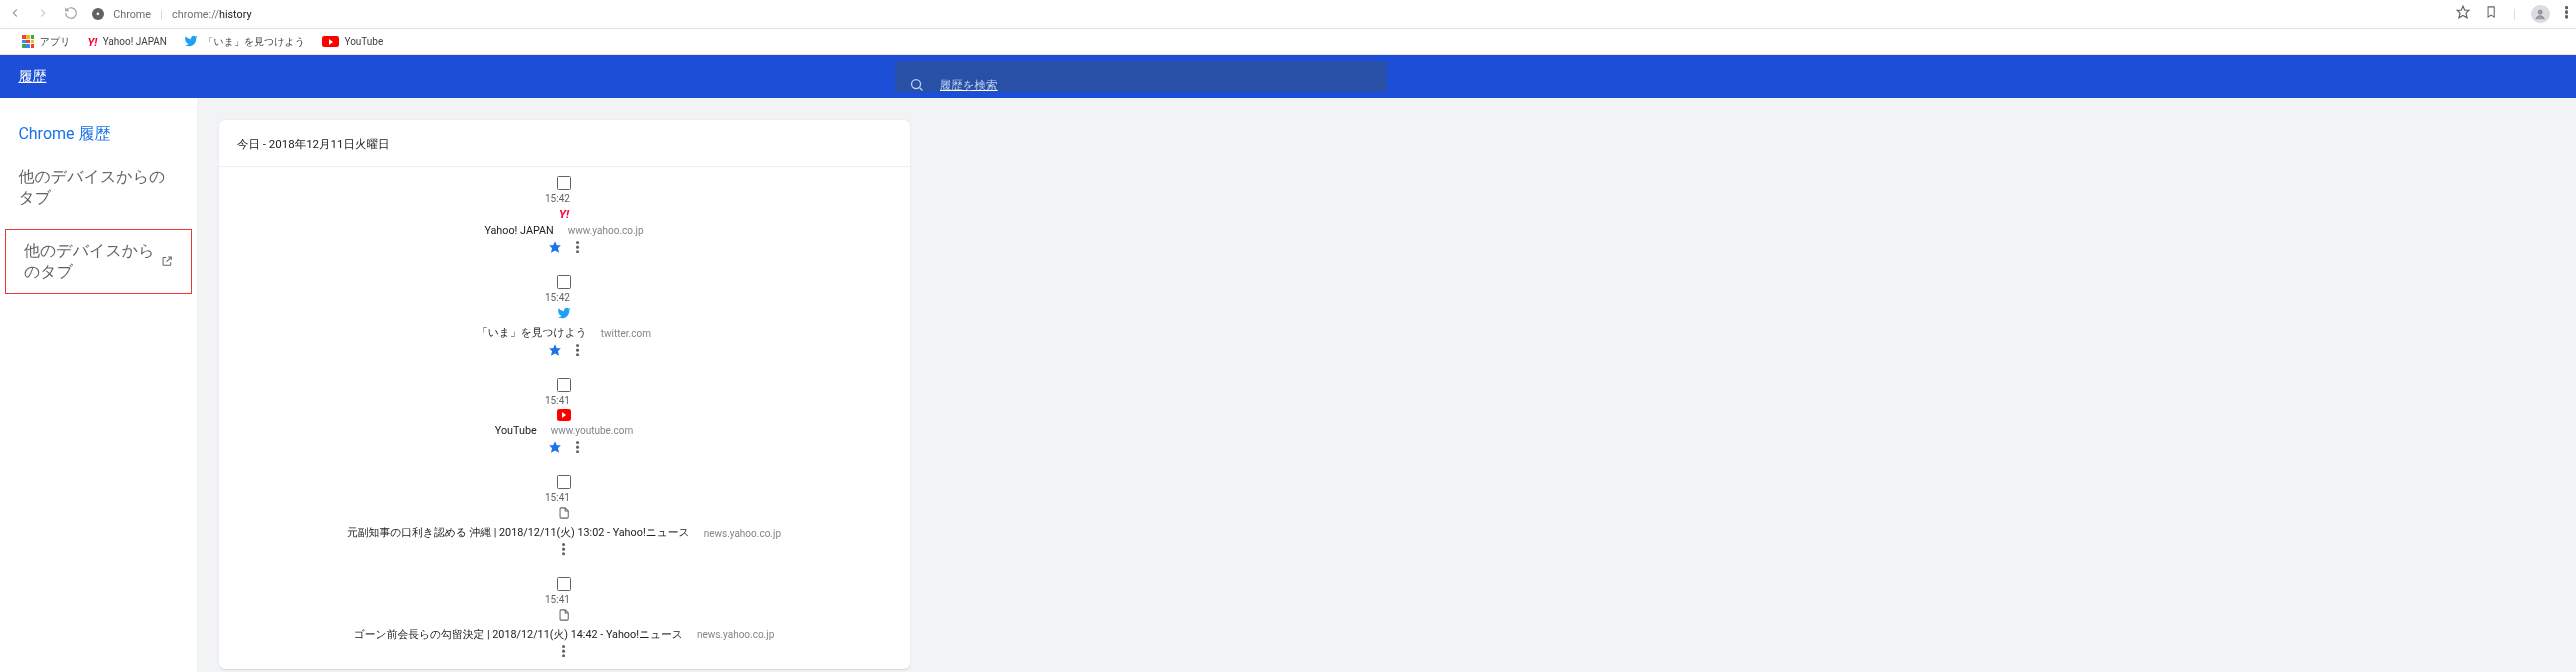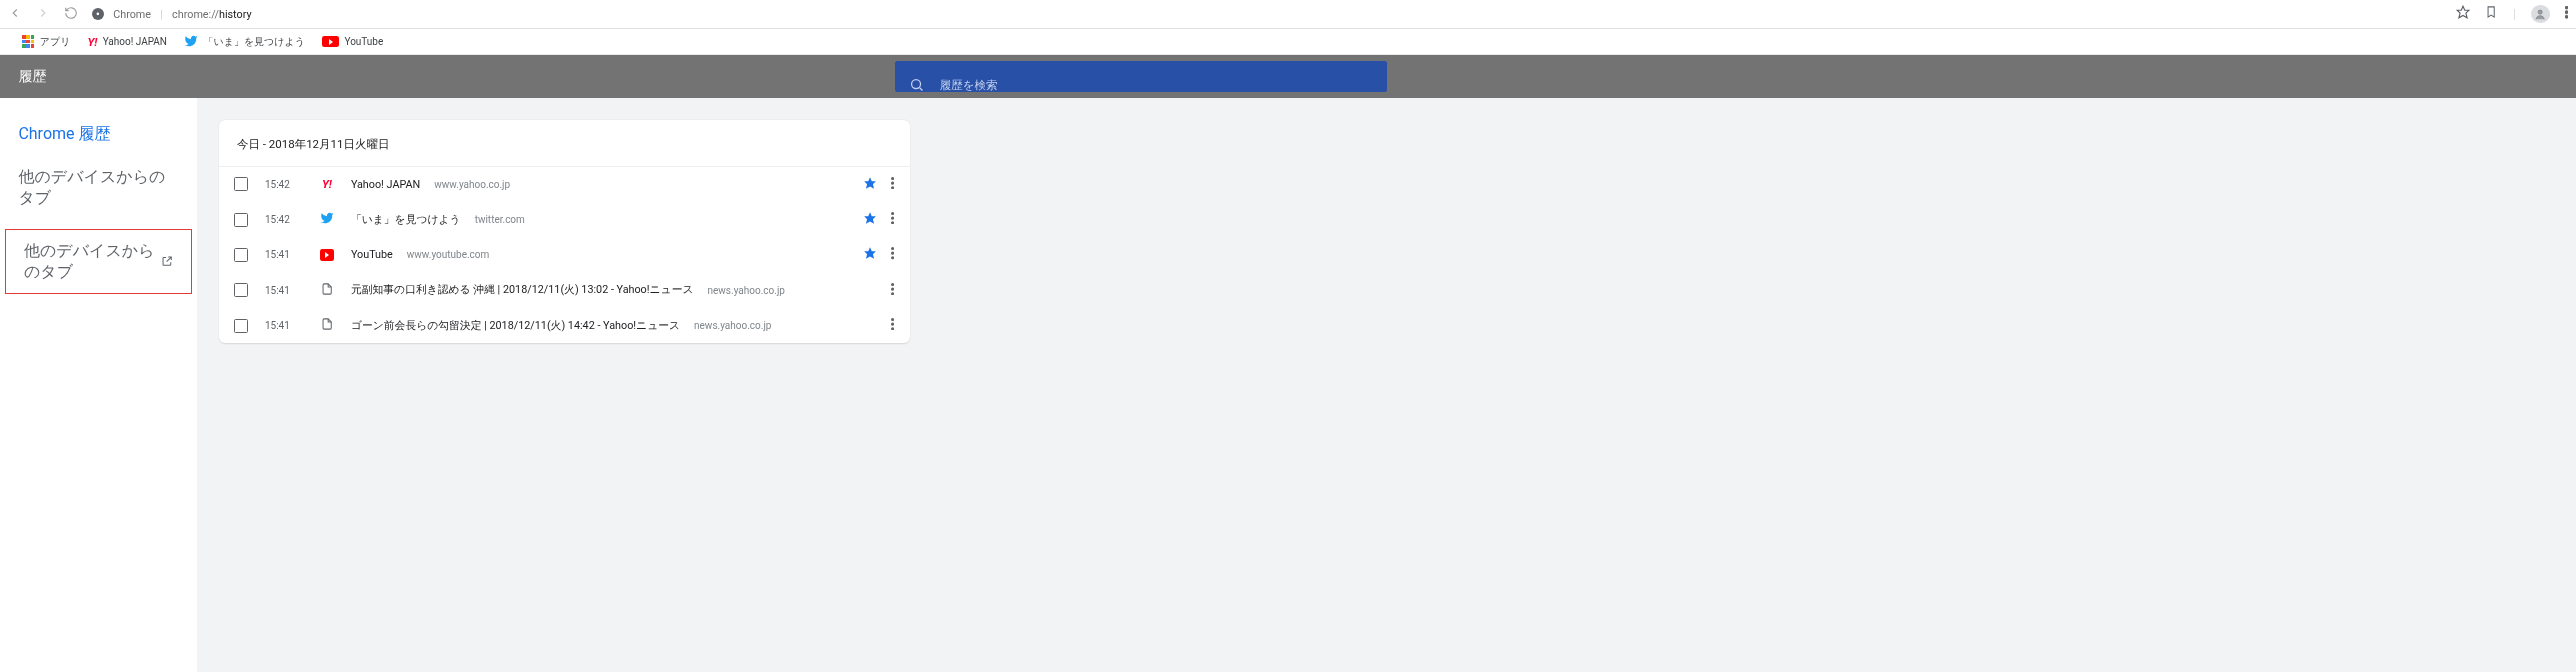--- a/index.html
+++ b/index.html
@@ -24,37 +24,37 @@
 .apps-icon { width:12.3px; height:12.3px; display:grid; grid-template-columns:repeat(3,1fr); grid-template-rows:repeat(3,1fr); gap:0.8px;}
 .apps-icon span:nth-child(1){background:#ea4335;} .apps-icon span:nth-child(2){background:#fbbc04;} .apps-icon span:nth-child(3){background:#34a853;}
 .apps-icon span:nth-child(4){background:#4285f4;} .apps-icon span:nth-child(5){background:#ea4335;} .apps-icon span:nth-child(6){background:#fbbc04;}
 .apps-icon span:nth-child(7){background:#34a853;} .apps-icon span:nth-child(8){background:#4285f4;} .apps-icon span:nth-child(9){background:#ea4335;}
 .yahoo-y { color:#ff0033; font-weight:bold; font-style:italic; font-size:11.5px;}
 .twitter-icon svg { fill:#1da1f2; }
 .yt-icon { width:17px; height:11.5px; background:#ff0000; border-radius:2.3px; display:flex; align-items:center; justify-content:center;}
 .yt-icon::after{content:""; border-left:4.6px solid #fff; border-top:3.1px solid transparent; border-bottom:3.1px solid transparent;}
 
 
-.history-header { height:43px; background:#737373; display:flex; align-items:center; padding:0 18.4px; color:#fff; }
+.history-header { height:43px; background:#1d4ed8; display:flex; align-items:center; padding:0 18.4px; color:#fff;text-decoration:underline; }
 .history-title { font-size:14px; font-weight:400; }
 .search-box { margin-left:auto; margin-right:auto; width:492px; height:31px; background:#2850a7; border-radius:2.3px; display:flex; align-items:flex-end; padding:0 14px; gap:15.4px; position:relative; left:-46px;}
 .search-box input { background:transparent; border:none; outline:none; color:#fff; font-size:11.5px; flex:1;}
 .search-box input::placeholder { color:#c3d1f0; }
 
 
 .body-row { display:flex; background:#f1f3f4; min-height:calc(100vh - 98px);}
 .sidebar { width:197px; background:#fff; padding:15.4px 0; font-size:16px;}
 .sidebar-item { padding:10.8px 18.4px; color:#5f6368; cursor:pointer; display:flex; align-items:center; justify-content:space-between;}
 .sidebar-item.active { color:#1a73e8; }
 .highlight-box { border:1.5px solid #e53935; margin:9.2px 4.6px 0 4.6px; }
 
 .main { flex:1; padding:21.5px 77px 0 21.5px; }
 .card { background:#fff; border-radius:6.1px; box-shadow:0 0.8px 1.5px rgba(0,0,0,0.12); padding:0; max-width:691px;}
 .date-header { padding:17px 18.4px 14px 18.4px; font-size:11.5px; color:#202124; border-bottom:0.8px solid #eee;}
-.row { display:flex; align-items:center; padding:9.2px 15.4px; gap:17px; font-size:10.8px; color:#3c4043; }
+.row { display:flex; align-items:center; padding:9.2px 15.4px; gap:3px; font-size:10.8px; color:#3c4043;flex-direction:column; }
 .cb { width:14px; height:14px; border:1.5px solid #5f6368; border-radius:1.5px; cursor:pointer;}
 .time { width:38px; color:#5f6368; font-size:10px;}
 .favicon { width:14px; display:flex; align-items:center; justify-content:center;}
 .title-col { display:flex; align-items:center; gap:14px; flex:1; min-width:0;}
 .ptitle { color:#202124; white-space:nowrap; overflow:hidden; text-overflow:ellipsis;}
 .purl { color:#80868b; font-size:10px;}
 .row-actions { display:flex; align-items:center; gap:14px;}
 .star svg { fill:#1a73e8; }
 .dots { cursor:pointer; }
 .page-icon svg { stroke:#5f6368; fill:none;}

